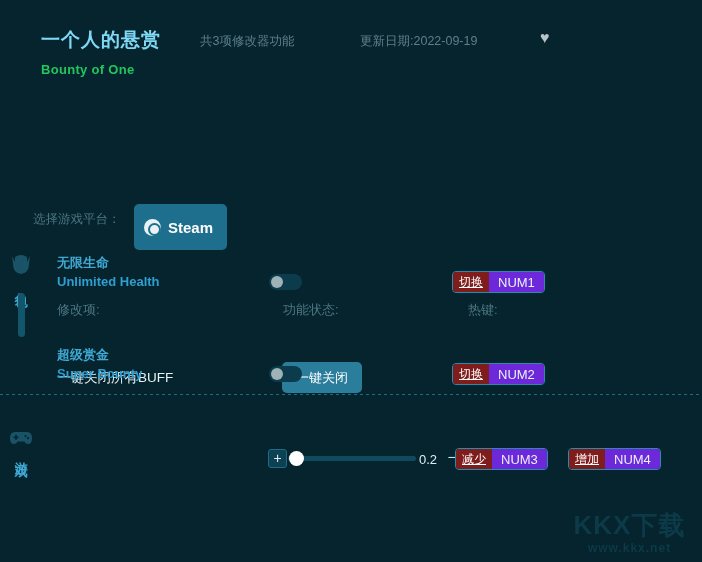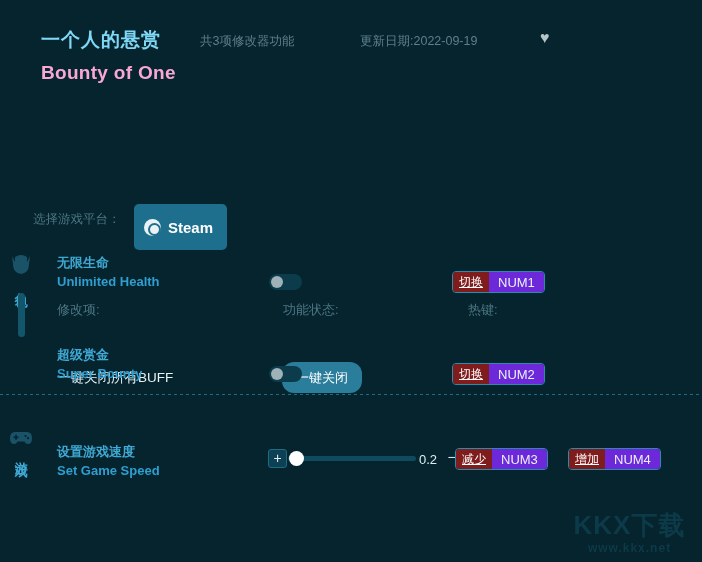--- a/index.html
+++ b/index.html
@@ -26,21 +26,21 @@
   .meta-date {
     position:absolute; left:360px; top:33px;
     font-size:12.5px; color:#5d7f8b;
   }
   .fav-icon {
     position:absolute; left:540px; top:30px;
     font-size:16px; color:#b7c4c8; line-height:1;
   }
   .title-en {
     position:absolute; left:41px; top:62px;
-    font-size:19px; font-weight:bold; color:#f9a8d4;
+    font-size:13px; font-weight:bold; color:#22c55e;
     letter-spacing:.3px;
   }
 
   
   .platform-row { position:relative; height:45px; }
   .platform-label {
     position:absolute; left:33px; top:116px;
     font-size:12.5px; color:#4e7683;
   }
   .platform-btn {
@@ -70,21 +70,21 @@
 
   
   .master-row { position:relative; height:62px; }
   .master-label {
     position:absolute; left:57px; top:195px;
     font-size:13.5px; color:#e7f2f5;
   }
   .master-btn {
     position:absolute; left:282px; top:188px;
     width:80px; height:31px;
-    background:#2a7e9c; border:none; border-radius:12px;
+    background:#2a7e9c; border:none; border-radius:5px;
     color:#ffffff; font-size:13px; cursor:pointer;
   }
 
   
   .section { position:relative; }
   .section-side {
     position:absolute; left:0; top:0;
     width:42px; display:flex; flex-direction:column;
     align-items:center; padding-top:6px;
   }
@@ -250,26 +250,20 @@
         <path d="M6 2 H18 Q23 2 23 8 Q23 14 19 14 Q16.5 14 15.5 11.5 H8.5 Q7.5 14 5 14 Q1 14 1 8 Q1 2 6 2 Z" fill="#1a5368"></path>
         <rect x="4.5" y="6.5" width="5" height="1.6" fill="#05242e"></rect>
         <rect x="6.2" y="4.8" width="1.6" height="5" fill="#05242e"></rect>
         <circle cx="16.5" cy="6" r="1.1" fill="#05242e"></circle>
         <circle cx="19" cy="8.2" r="1.1" fill="#05242e"></circle>
       </svg>
     </span>
     <span class="side-text">游戏</span>
   </div>
 
-  <div class="speed-row">
-    <div class="cheat-names" style="top:19px;">
-      <div class="name-cn">设置游戏速度</div>
-      <div class="name-en">Set Game Speed</div>
-    </div>
-  </div>
 </div>
 
 <div class="step-btn" style="left:268px;top:449px;">+</div>
 <div class="slider-track"></div>
 <div class="slider-knob"></div>
 <div class="speed-value">0.2</div>
 <div class="step-btn" style="left:442px;top:449px;border:none;background:transparent;">−</div>
 
 <div class="hotkey" style="left:455px;top:448px;">
   <span class="hk-act">减少</span>

